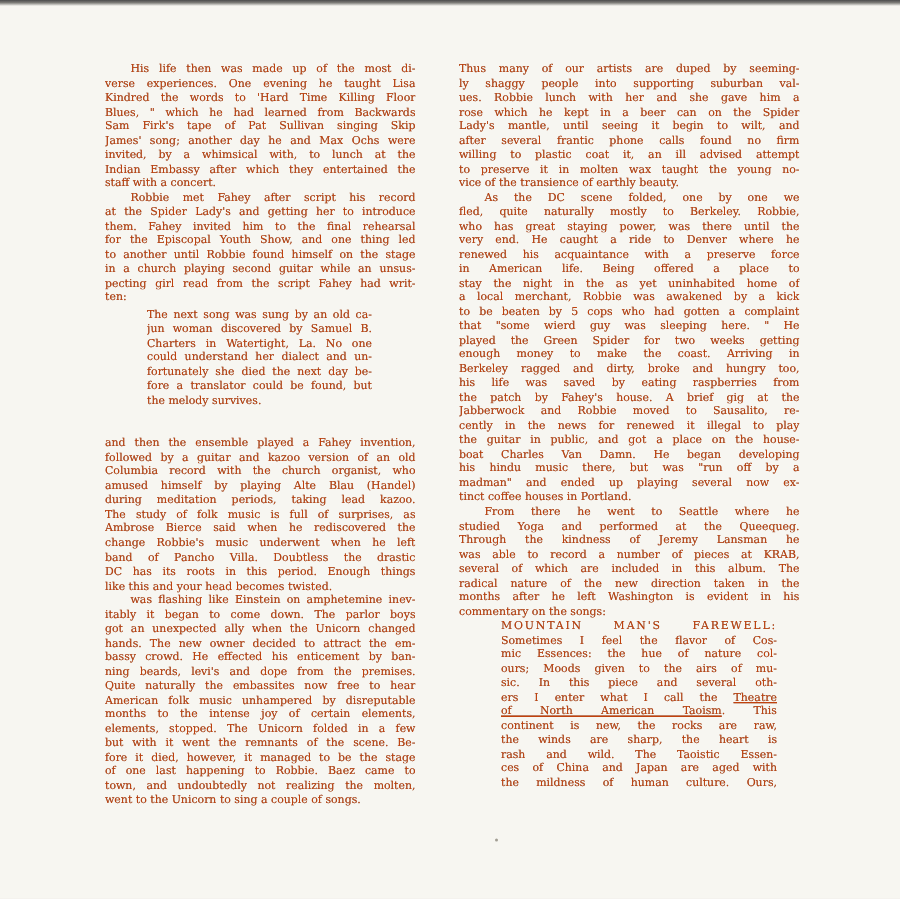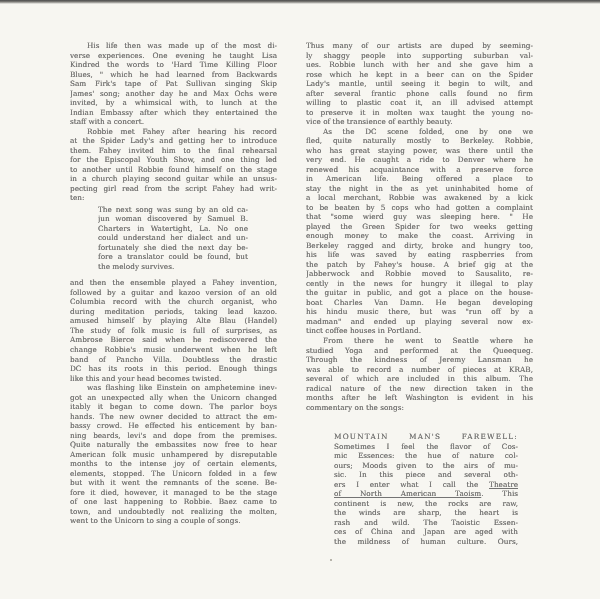--- a/index.html
+++ b/index.html
@@ -1,43 +1,43 @@
 <!DOCTYPE html>
 <html><head>
 <meta charset="utf-8">
 <style>
   html, body { margin: 0; padding: 0; }
   body { width: 600px; height: 599px; overflow: hidden; background: #e9e8e3; }
   .page {
     position: relative; width: 600px; height: 599px;
     background: #f7f6f1; overflow: hidden;
     font-family: "DejaVu Serif", "Liberation Serif", serif;
-    color: #737373;
+    color: #c2410c;
   }
   .top-edge {
     position: absolute; top: 0; left: 0; width: 100%; height: 4px;
     background: linear-gradient(180deg, #4b4b4b 0%, #7d7c78 45%, #f7f6f1 100%);
   }
   .col {
     position: absolute; top: 41px;
     font-size: 7.3px; line-height: 9.53px;
     text-shadow: 0 0 0.3px rgba(40,38,32,0.55);
   }
   .col-left  { left: 70px;  width: 207px; }
   .col-right { left: 306px; width: 227px; }
   .line {
     height: 9.53px; overflow: hidden;
     text-align: justify; text-align-last: justify;
   }
   .line.last { text-align-last: left; }
   .line.just { text-align-last: justify; }
   .para.indent .line:first-child { text-indent: 17px; }
   .bq { margin-left: 28px; }
-  .col-left  .bq { width: 150px; margin-top: 2px; margin-bottom: 7px; }
-  .col-right .bq { width: 184px; margin-top: 20px; }
+  .col-left  .bq { width: 150px; margin-top: 2px; margin-bottom: 19px; }
+  .col-right .bq { width: 184px; margin-top: 0; }
   .u { text-decoration: underline; text-underline-offset: 1px; }
   .track { letter-spacing: 1.2px; }
   .speck {
     position: absolute; left: 330px; top: 559px;
     width: 2px; height: 2px; border-radius: 50%; background: #a29e93;
   }
 </style>
 </head>
 <body>
 
@@ -50,21 +50,21 @@
         <div class="line">verse experiences.  One evening he taught Lisa</div>
         <div class="line">Kindred the words to 'Hard Time Killing Floor</div>
         <div class="line">Blues, " which he had learned from Backwards</div>
         <div class="line">Sam Firk's tape of Pat Sullivan singing Skip</div>
         <div class="line">James' song; another day he and Max Ochs were</div>
         <div class="line">invited, by a whimsical with, to lunch at the</div>
         <div class="line">Indian Embassy after which they entertained the</div>
         <div class="line last">staff with a concert.</div>
       </div>
     <div class="para indent">
-        <div class="line">Robbie met Fahey after hearing his record</div>
+        <div class="line">Robbie met Fahey after script his record</div>
         <div class="line">at the Spider Lady's and getting her to introduce</div>
         <div class="line">them.  Fahey invited him to the final rehearsal</div>
         <div class="line">for the Episcopal Youth Show, and one thing led</div>
         <div class="line">to another until Robbie found himself on the stage</div>
         <div class="line">in a church playing second guitar while an unsus-</div>
         <div class="line">pecting girl read from the script Fahey had writ-</div>
         <div class="line last">ten:</div>
       </div>
     <div class="para bq">
         <div class="line">The next song was sung by an old ca-</div>
@@ -72,33 +72,33 @@
         <div class="line">Charters in Watertight, La. No one</div>
         <div class="line">could understand her dialect and un-</div>
         <div class="line">fortunately she died the next day be-</div>
         <div class="line">fore a translator could be found, but</div>
         <div class="line last">the melody survives.</div>
       </div>
     <div class="para">
         <div class="line">and then the ensemble played a Fahey invention,</div>
         <div class="line">followed by a guitar and kazoo version of an old</div>
         <div class="line">Columbia record with the church organist, who</div>
+        <div class="line">amused himself by playing Alte Blau (Handel)</div>
         <div class="line">during meditation periods, taking lead kazoo.</div>
-        <div class="line">amused himself by playing Alte Blau (Handel)</div>
         <div class="line">The study of folk music is full of surprises, as</div>
         <div class="line">Ambrose Bierce said when he rediscovered the</div>
         <div class="line">change Robbie's music underwent when he left</div>
         <div class="line">band of Pancho Villa.  Doubtless the drastic</div>
         <div class="line">DC has its roots in this period.  Enough things</div>
         <div class="line last">like this and your head becomes twisted.</div>
       </div>
     <div class="para indent">
         <div class="line">was flashing like Einstein on amphetemine inev-</div>
+        <div class="line">itably it began to come down.  The parlor boys</div>
         <div class="line">got an unexpected ally when the Unicorn changed</div>
-        <div class="line">itably it began to come down.  The parlor boys</div>
         <div class="line">hands.  The new owner decided to attract the em-</div>
         <div class="line">bassy crowd.  He effected his enticement by ban-</div>
         <div class="line">ning beards, levi's and dope from the premises.</div>
         <div class="line">Quite naturally the embassites now free to hear</div>
         <div class="line">American folk music unhampered by disreputable</div>
         <div class="line">months to the intense joy of certain elements,</div>
         <div class="line">elements, stopped.  The Unicorn folded in a few</div>
         <div class="line">but with it went the remnants of the scene.  Be-</div>
         <div class="line">fore it died, however, it managed to be the stage</div>
         <div class="line">of one last happening to Robbie.  Baez came to</div>
@@ -129,21 +129,21 @@
         <div class="line">stay the night in the as yet uninhabited home of</div>
         <div class="line">a local merchant, Robbie was awakened by a kick</div>
         <div class="line">to be beaten by 5 cops who had gotten a complaint</div>
         <div class="line">that "some wierd guy was sleeping here. "  He</div>
         <div class="line">played the Green Spider for two weeks getting</div>
         <div class="line">enough money to make the coast.  Arriving in</div>
         <div class="line">Berkeley ragged and dirty, broke and hungry too,</div>
         <div class="line">his life was saved by eating raspberries from</div>
         <div class="line">the patch by Fahey's house.  A brief gig at the</div>
         <div class="line">Jabberwock and Robbie moved to Sausalito, re-</div>
-        <div class="line">cently in the news for hungry it illegal to play</div>
+        <div class="line">cently in the news for renewed it illegal to play</div>
         <div class="line">the guitar in public, and got a place on the house-</div>
         <div class="line">boat Charles Van Damn.  He began developing</div>
         <div class="line">his hindu music there, but was "run off by a</div>
         <div class="line">madman" and ended up playing several now ex-</div>
         <div class="line last">tinct coffee houses in Portland.</div>
       </div>
     <div class="para indent">
         <div class="line">From there he went to Seattle where he</div>
         <div class="line">studied Yoga and performed at the Queequeg.</div>
         <div class="line">Through the kindness of Jeremy Lansman he</div>

